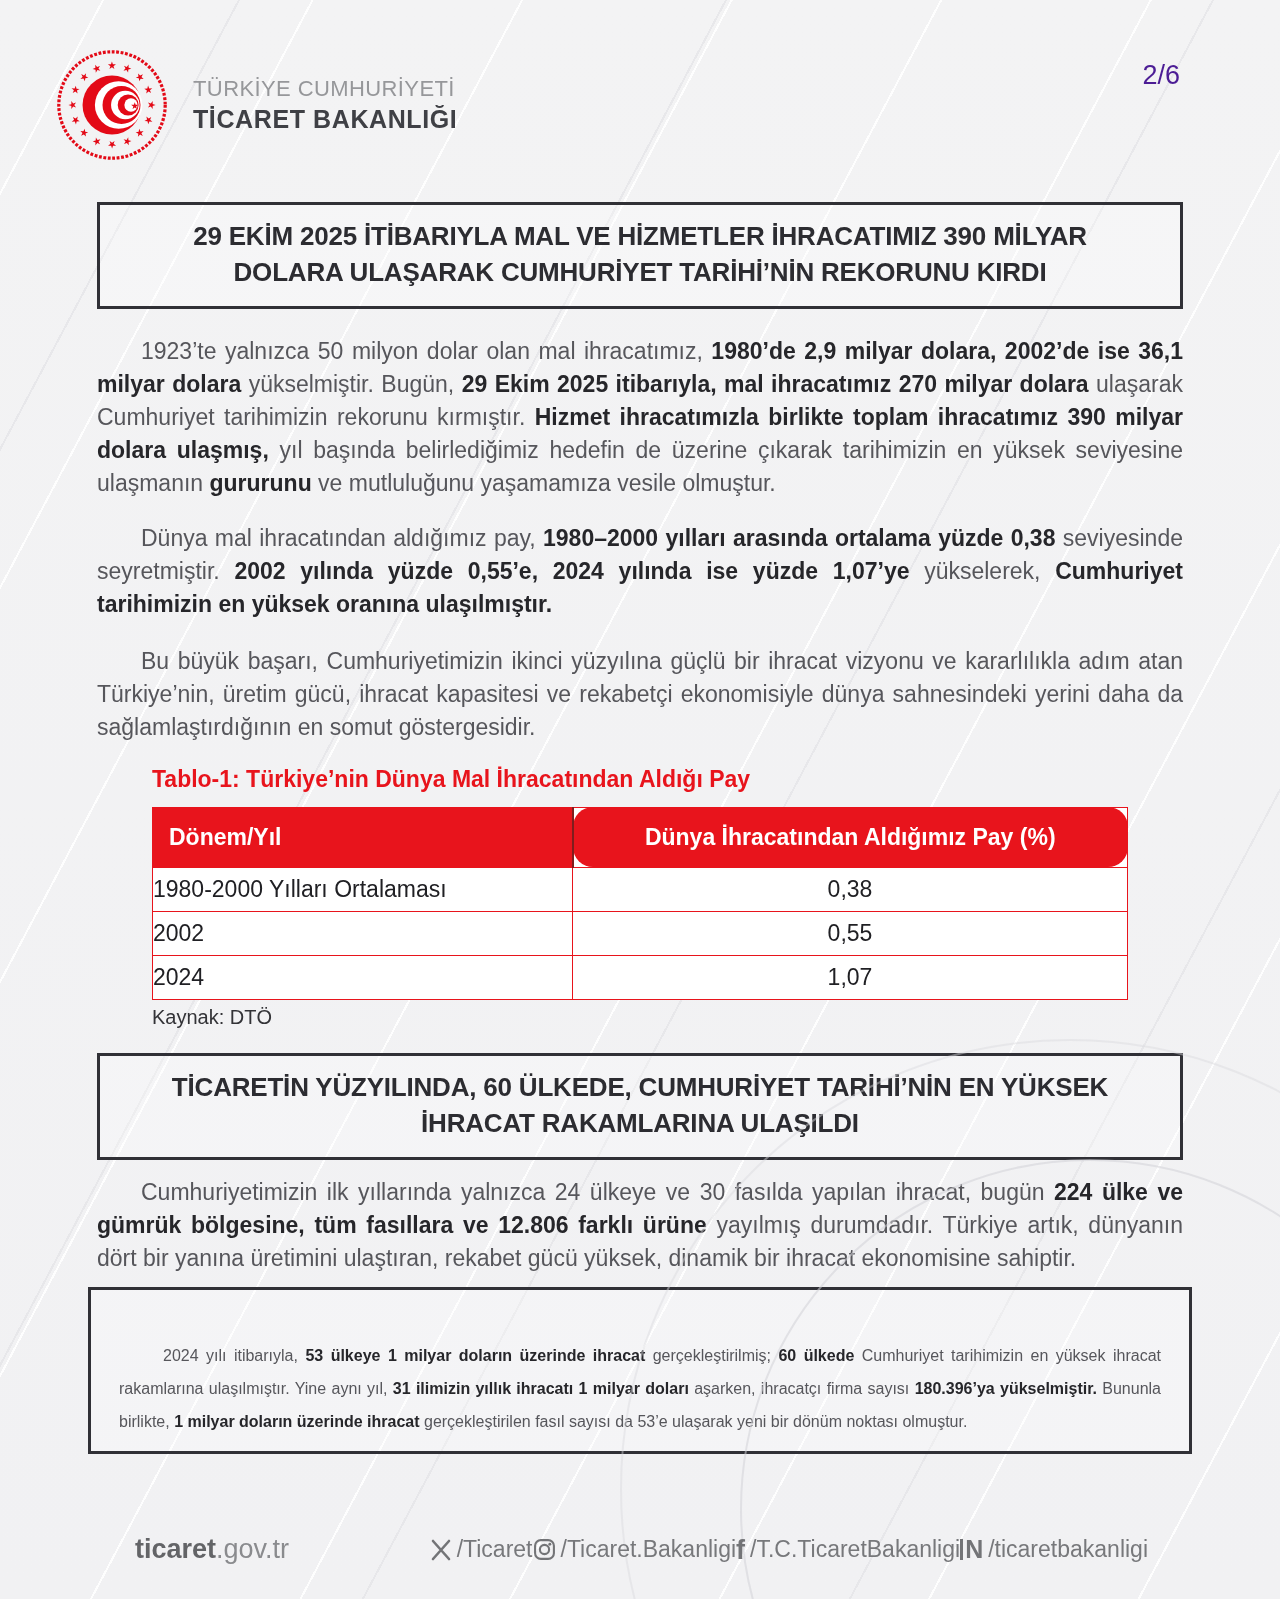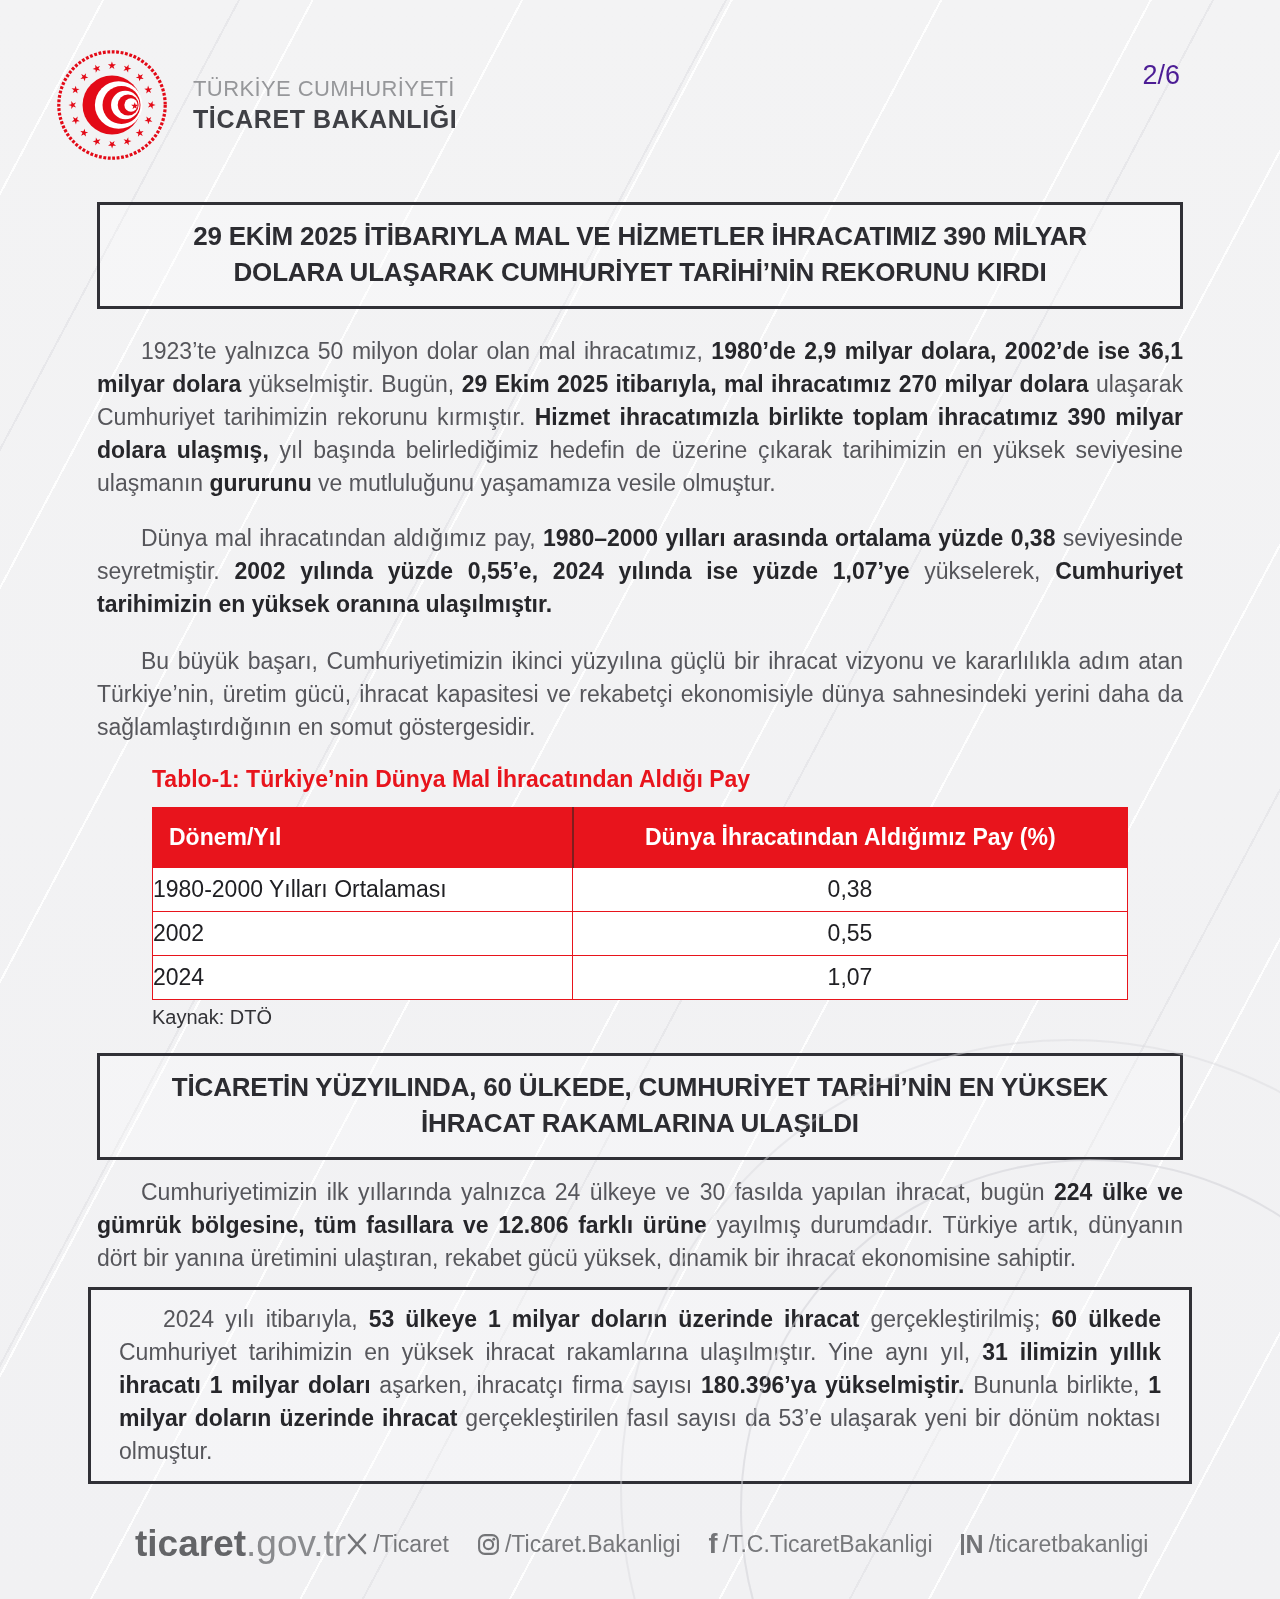--- a/index.html
+++ b/index.html
@@ -48,40 +48,40 @@
 
   table.share-table {
     margin:14px 0 0 152px; width:976px; border-collapse:collapse;
     font-size:23px; color:#202024; background:#fff;
     border:1px solid #e8141c;
   }
   table.share-table th {
     background:#e8141c; color:#ffffff; font-weight:bold; height:60px; font-size:23px;
   }
   table.share-table th.c1 { width:420px; text-align:left; padding-left:16px; border-right:2px solid #7f1d1d; }
-  table.share-table th.c2 { text-align:center; }
+  table.share-table th.c2 { text-align:center;border-radius:20px; }
   table.share-table td { height:44px; border:1px solid #e8141c; }
   table.share-table td.c1 { padding-left:0; text-align:left; }
   table.share-table td.c2 { text-align:center; }
 
   .kaynak { margin:6px 0 0 152px; font-size:20px; color:#333337; }
 
   .boxed {
     margin:12px 88px 0; border:3px solid #303036; padding:13px 28px 13px;
     background:rgba(255,255,255,.25);
   }
-  .boxed .inner { font-size:23px; line-height:33px; color:#56565b; text-align:justify; text-indent:44px; }
+  .boxed .inner { font-size:16px; line-height:33px; color:#56565b; text-align:justify; text-indent:44px;margin-top:36px; }
 
   .footer {
     position:absolute; left:135px; right:132px; bottom:34px;
     display:flex; align-items:center; justify-content:space-between;
   }
-  .site { font-size:37px; color:#8a8b8e; }
+  .site { font-size:27px; color:#8a8b8e; }
   .site .b { font-weight:bold; color:#636467; }
-  .socials { display:flex; align-items:center; gap:28px; }
+  .socials { display:flex; align-items:center; }
   .social-item { display:flex; align-items:center; gap:5px; font-size:23px; color:#77787b; }
   .social-item svg { display:block; }
   .fb-f { font-weight:bold; font-size:27px; color:#737477; line-height:20px; }
   .ns-n { font-weight:bold; font-size:25px; color:#737477; border-left:3px solid #737477; padding-left:2px; line-height:21px; }
 </style>
 </head>
 <body>
 
 <div class="swirl"></div>
 <div class="swirl s2"></div>

